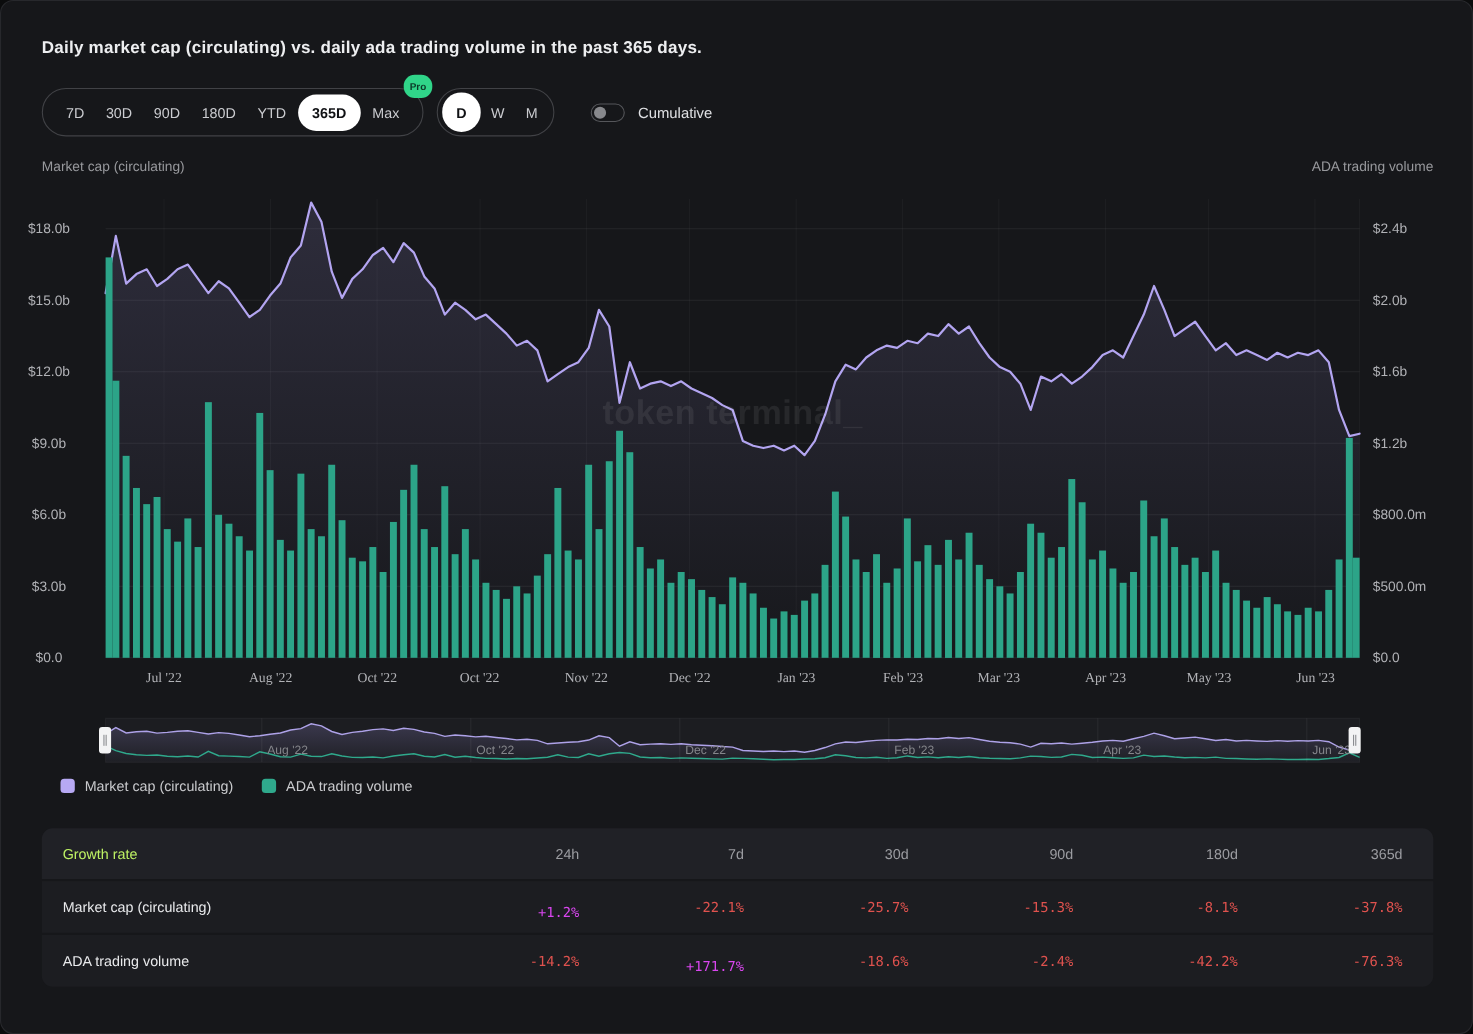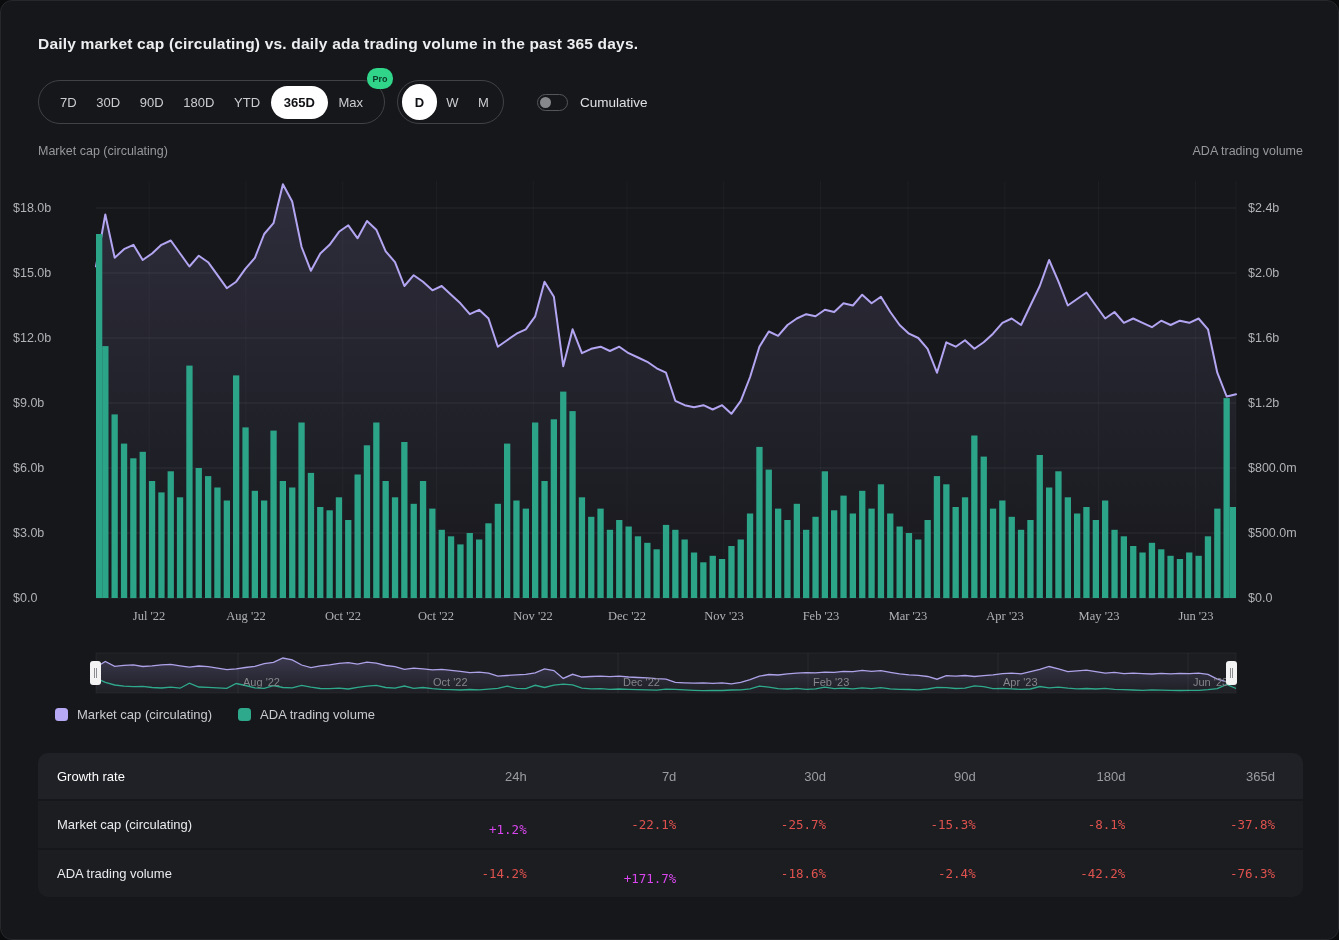--- a/index.html
+++ b/index.html
@@ -18,21 +18,21 @@
   .toggle-row { position:absolute; left:536px; top:91px; height:20px; display:flex; align-items:center; gap:12px; }
   .toggle { width:31px; height:17px; border:1px solid #55565a; border-radius:9px; position:relative; cursor:pointer; }
   .toggle .knob { position:absolute; left:2px; top:2px; width:11px; height:11px; border-radius:50%; background:#87888c; }
   .toggle-label { font-size:13.5px; color:#dfe0e3; }
 
   
   .axis-title { position:absolute; top:143px; font-size:12.5px; color:#97989c; }
   .axis-title.left { left:37px; }
   .axis-title.right { right:35px; }
   .tick { position:absolute; font-size:12.5px; color:#b1b2b6; height:18px; line-height:18px; }
-  .tick.l { left:12px; width:87px; text-align:left; }
+  .tick.l { left:0; width:87px; text-align:center; }
   .tick.r { left:1247px; text-align:left; }
   .xlab { position:absolute; top:608px; width:80px; text-align:center; font-size:12.5px; color:#b1b2b6;font-family:Liberation Serif, serif; }
   .watermark { position:absolute; left:465px; top:356px; width:400px; text-align:center; font-size:31px; font-weight:700; letter-spacing:.5px; color:rgba(255,255,255,0.075); }
 
   svg.chart { position:absolute; inset:0; width:1339px; height:940px; pointer-events:none; }
 
   
   .nav-label { position:absolute; top:675px; font-size:11px; color:#85868b; }
   .handle { position:absolute; top:660px; width:11px; height:24px; background:#f3f3f4; border-radius:3px; display:flex; align-items:center; justify-content:center; cursor:ew-resize; z-index:4; }
   .handle i { display:block; width:3px; height:10px; border-left:1px solid #8c8d91; border-right:1px solid #8c8d91; }
@@ -42,21 +42,21 @@
   .leg-item { display:flex; align-items:center; gap:9px; cursor:pointer; }
   .leg-swatch { width:13px; height:13px; border-radius:3.5px; }
   .leg-text { font-size:13px; color:#c9cacd; }
 
   
   .table { position:absolute; left:37px; top:752px; width:1265px; }
   .trow { display:flex; align-items:center; height:47px; padding:0 28px 0 19px; background:#1c1d21; margin-bottom:2px; }
   .trow.head { height:46px; background:#202126; border-radius:10px 10px 0 0; }
   .trow.last { border-radius:0 0 10px 10px; margin-bottom:0; }
   .tlabel { flex:0 0 320px; font-size:13px; color:#e9eaec; }
-  .trow.head .tlabel { color:#ffffff; }
+  .trow.head .tlabel { color:#bef264; }
   .tcell { flex:1 1 0; text-align:right; font-size:13px; color:#9b9ca1; }
   .tcell.val { font-family:"DejaVu Sans Mono", monospace; font-size:12.5px; }
   .tcell.val.pos { color:#d946ef;margin-top:10px; }
   .tcell.val.neg { color:#df524e; }
 </style>
 </head>
 <body>
 
 <div class="app">
 
@@ -273,27 +273,28 @@
   <span class="tick r" style="top:458px">$800.0m</span>
   <span class="tick r" style="top:523px">$500.0m</span>
   <span class="tick r" style="top:588px">$0.0</span>
 
   <span class="xlab" style="left:108px">Jul '22</span>
   <span class="xlab" style="left:205px">Aug '22</span>
   <span class="xlab" style="left:302px">Oct '22</span>
   <span class="xlab" style="left:395px">Oct '22</span>
   <span class="xlab" style="left:492px">Nov '22</span>
   <span class="xlab" style="left:586px">Dec '22</span>
-  <span class="xlab" style="left:683px">Nov '23</span>
+  <span class="xlab" style="left:683px">Jan '23</span>
   <span class="xlab" style="left:780px">Feb '23</span>
   <span class="xlab" style="left:867px">Mar '23</span>
   <span class="xlab" style="left:964px">Apr '23</span>
   <span class="xlab" style="left:1058px">May '23</span>
   <span class="xlab" style="left:1155px">Jun '23</span>
 
+  <div class="watermark">token terminal_</div>
 
   <span class="nav-label" style="left:242px">Aug '22</span>
   <span class="nav-label" style="left:432px">Oct '22</span>
   <span class="nav-label" style="left:622px">Dec '22</span>
   <span class="nav-label" style="left:812px">Feb '23</span>
   <span class="nav-label" style="left:1002px">Apr '23</span>
   <span class="nav-label" style="left:1192px">Jun '23</span>
   <div class="handle" style="left:89px">
       <i></i>
     </div>

